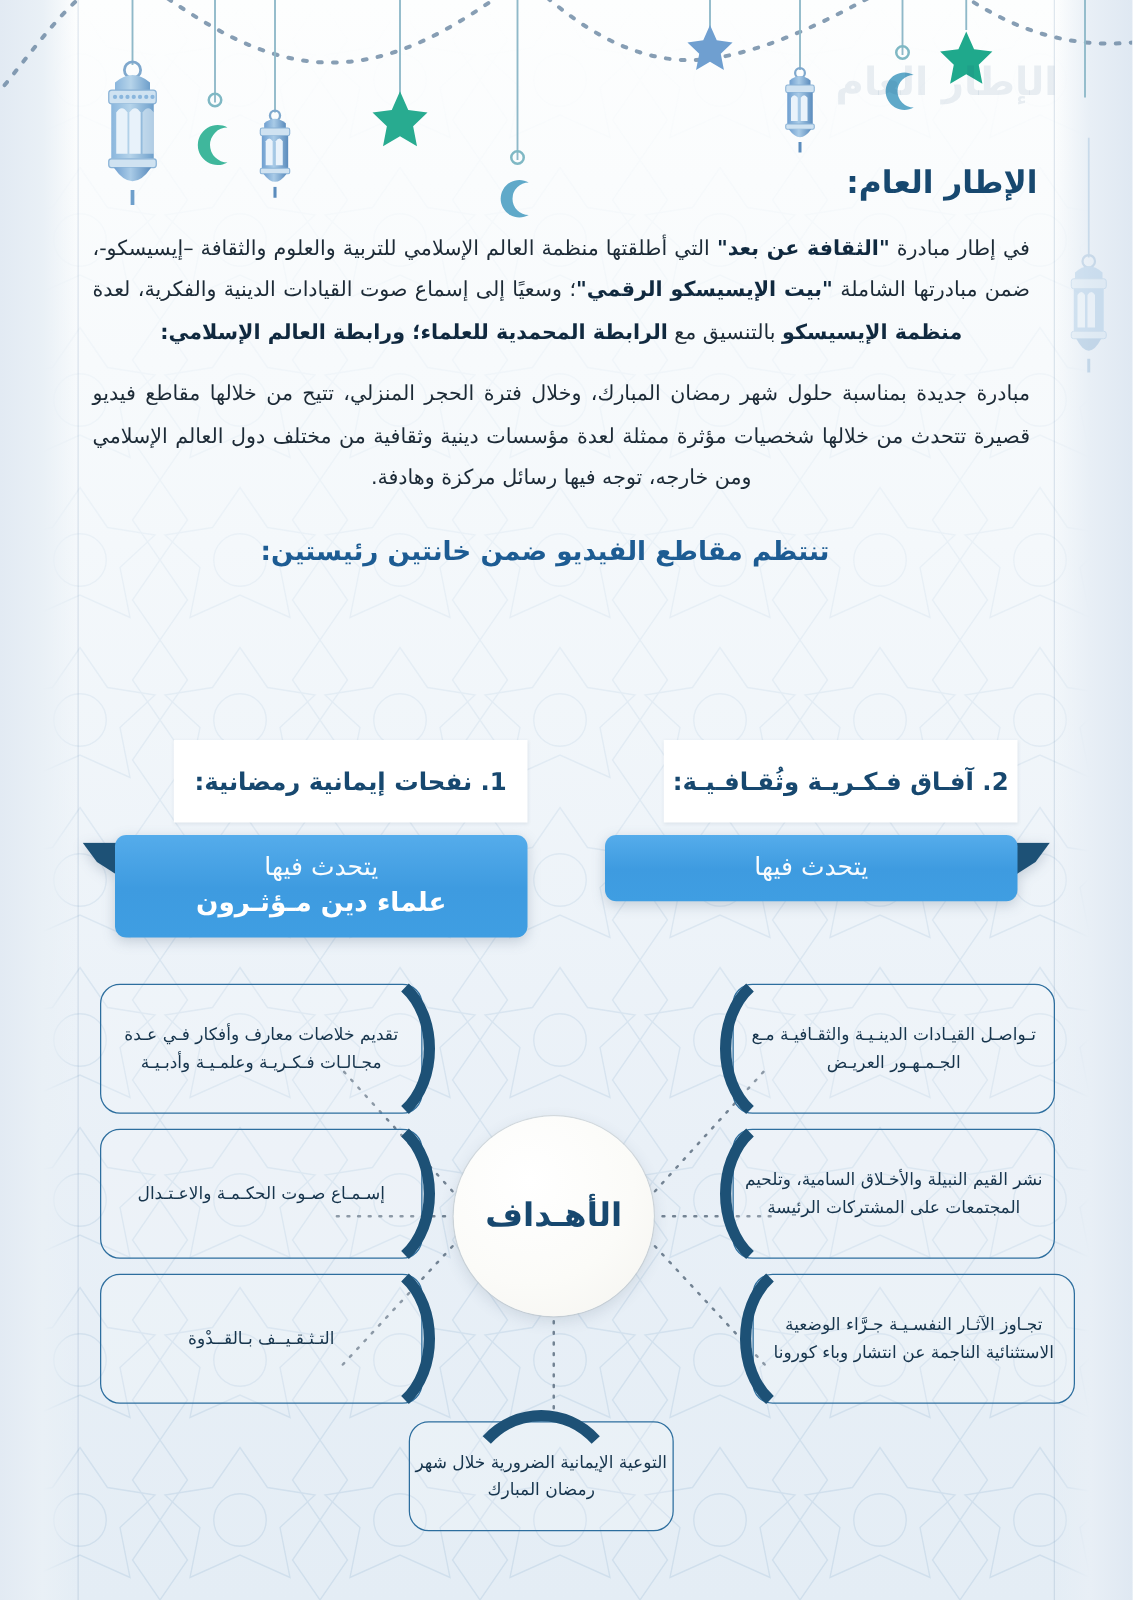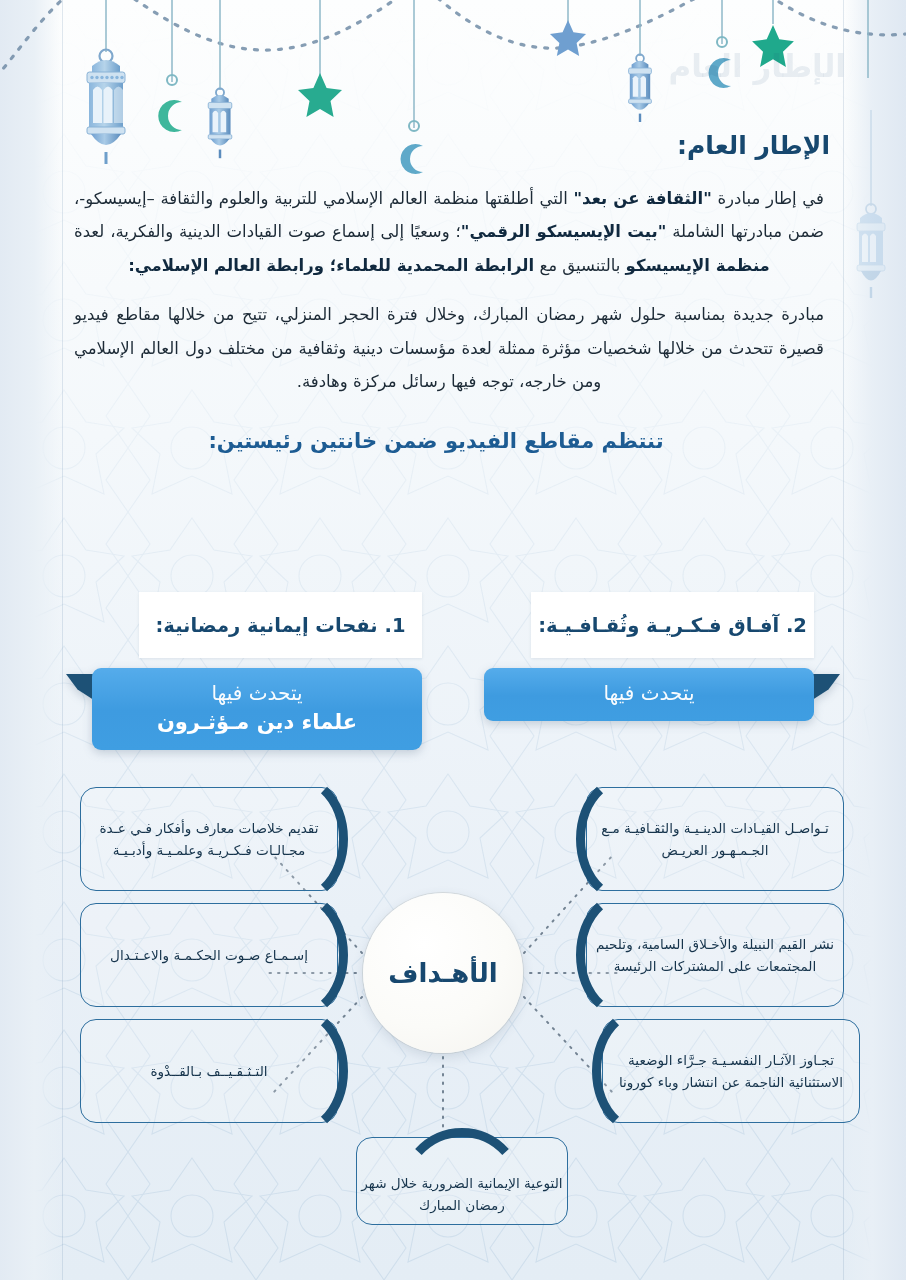--- a/index.html
+++ b/index.html
@@ -490,21 +490,21 @@
       </svg>
     </div>
 
     <div class="goal-box" style="left:80px; top:244px; width:258px; height:104px;">
       <span class="txt">التـثـقـيــف بـالقــدْوة</span>
       <svg class="arc on-right" viewBox="0 0 34 104" preserveAspectRatio="none">
         <path d="M4 2 C 30 26, 30 78, 4 102" fill="none" stroke="#1d5176" stroke-width="9"></path>
       </svg>
     </div>
 
-    <div class="goal-box" style="left:356px; top:362px; width:212px; height:88px;align-items:flex-end;">
+    <div class="goal-box" style="left:327px; top:362px; width:212px; height:88px;">
       <span class="txt">التوعية الإيمانية الضرورية خلال شهر رمضان المبارك</span>
       <svg class="arc-top" viewBox="0 0 212 36" preserveAspectRatio="none">
         <path d="M62 32 C 86 6, 126 6, 150 32" fill="none" stroke="#1d5176" stroke-width="9"></path>
       </svg>
     </div>
 
     <div id="center-circle">الأهـداف</div>
   </div>
 
 </div>

